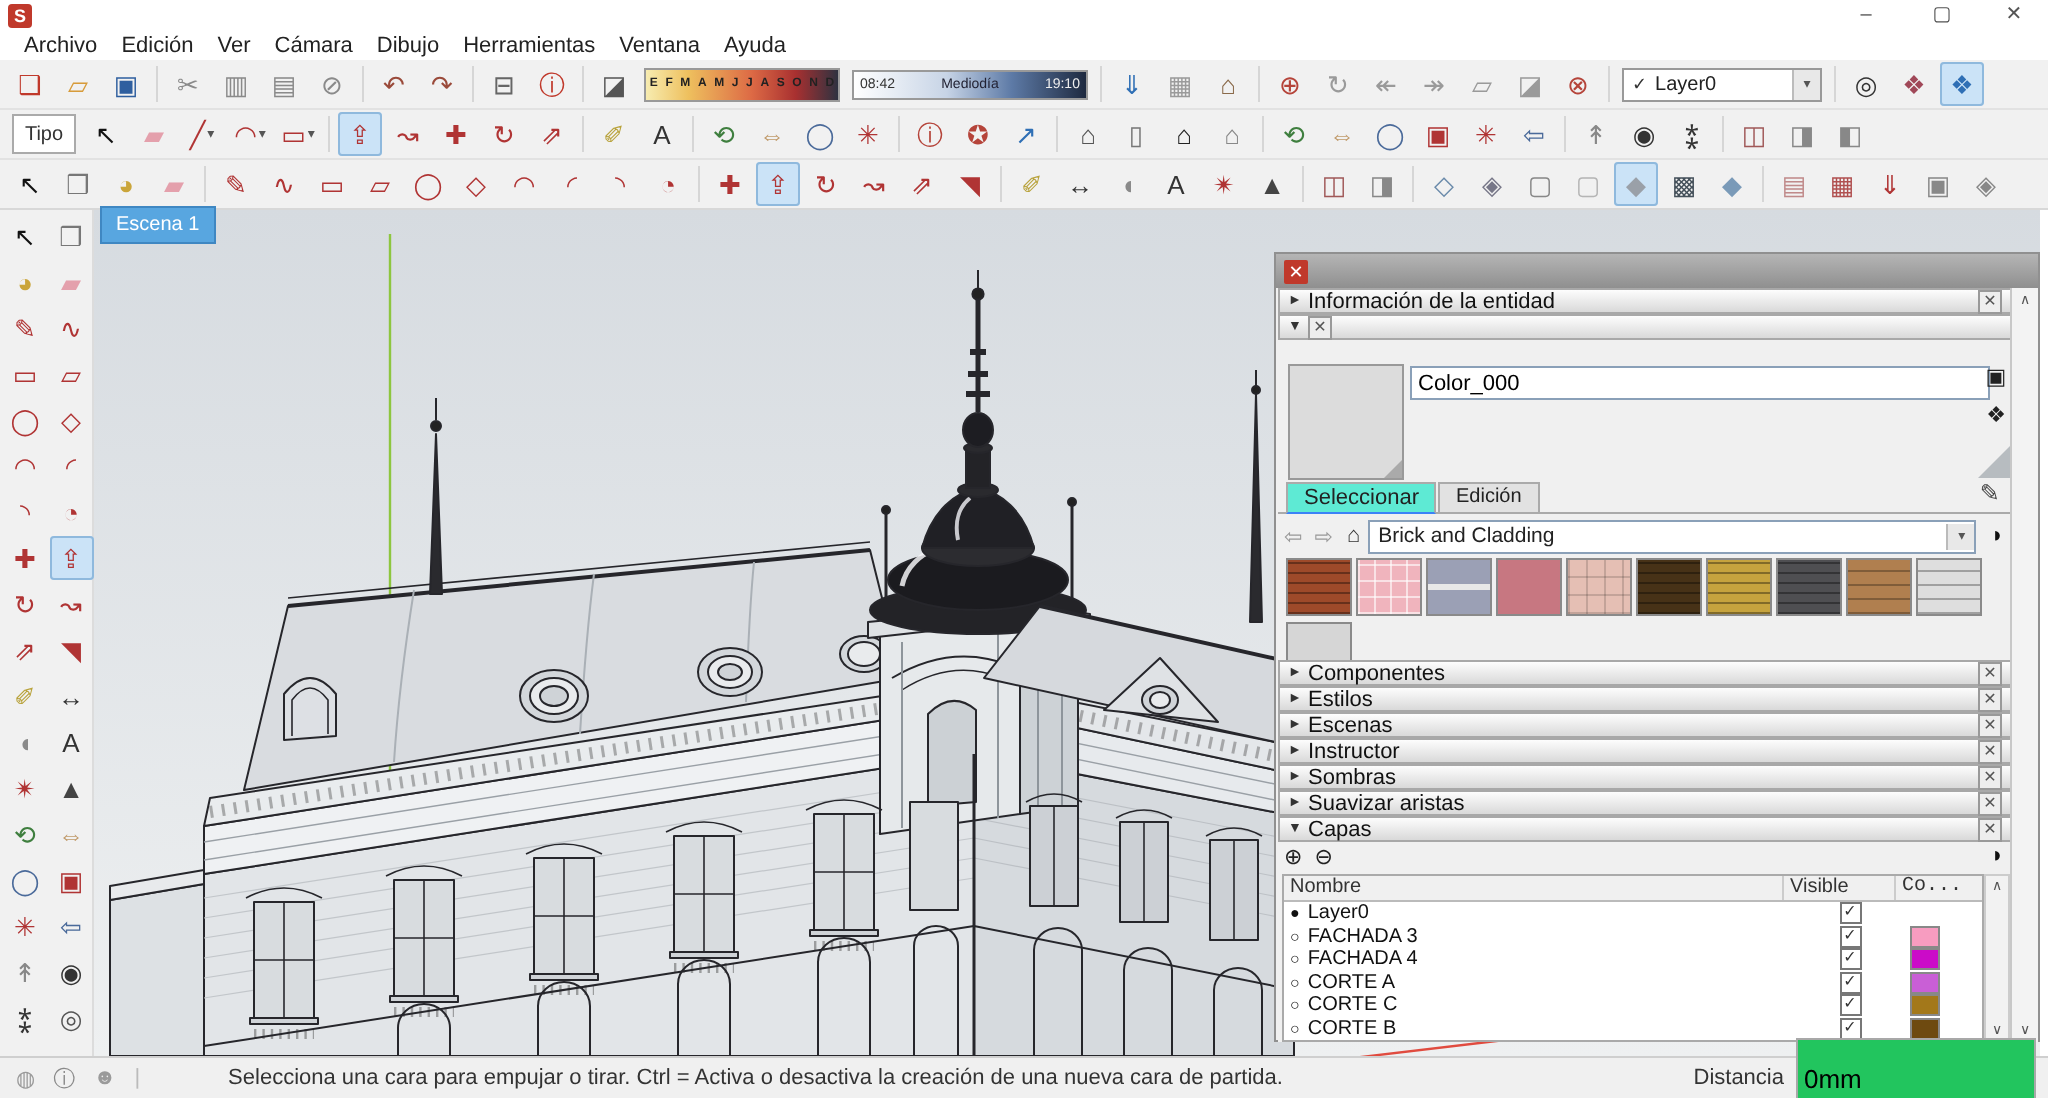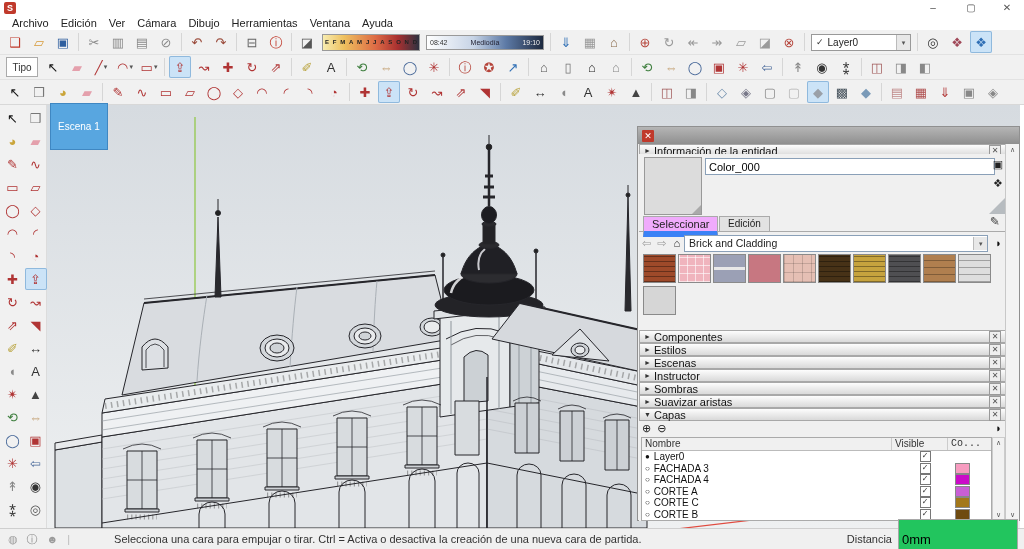--- a/index.html
+++ b/index.html
@@ -42,50 +42,50 @@
   .ldd .val{flex:1;font-size:10px;color:#222;}
   .ldd .dbtn{width:13px;height:15px;background:#e8e8e8;border-left:1px solid #bbb;text-align:center;
              line-height:15px;font-size:7px;color:#555;}
   
   #leftbar{left:0;top:105px;width:47px;height:423px;background:#f1f1f1;border-right:1px solid #dcdcdc;
            box-sizing:border-box;display:grid;grid-template-columns:22px 22px;gap:1px;
            justify-content:center;align-content:start;padding-top:2px;}
   
   #viewport{left:47px;top:105px;width:973px;height:423px;overflow:hidden;}
   #scene-tab{left:50px;top:103px;height:13px;background:#58a6e0;border:1px solid #3f87c2;color:#fff;
-             font-size:10px;line-height:13px;padding:16px 7px;}
+             font-size:10px;line-height:13px;padding:2px 7px;}
   
   #tray{left:637px;top:126px;width:383px;height:395px;background:#f0f0f0;border:1px solid #909090;
         box-sizing:border-box;}
   #tray-header{position:absolute;left:0;top:0;width:100%;height:17px;
                background:linear-gradient(#b5b5b5,#8f8f8f);display:flex;align-items:center;
                padding:0 4px;box-sizing:border-box;}
   #tray-title{font-weight:bold;color:#111;flex:1;}
   #tray-close{width:12px;height:12px;background:#c0392b;color:#fff;font-size:9px;line-height:12px;
               text-align:center;border-radius:1px;}
   .secbar{position:absolute;left:1px;width:367px;height:13px;background:linear-gradient(#fdfdfd,#d9d9d9);
           border:1px solid #a8a8a8;box-sizing:border-box;display:flex;align-items:center;padding:0 4px;}
   .secbar .arr{font-size:7px;color:#333;width:10px;}
   .secbar .lbl{flex:1;color:#111;}
   .secx{width:10px;height:10px;border:1px solid #999;background:#eee;color:#555;font-size:8px;
         line-height:9px;text-align:center;}
-  #mat-body{position:absolute;left:1px;top:27px;width:367px;height:160px;background:#f0f0f0;}
+  #mat-body{position:absolute;left:1px;top:52px;width:367px;height:160px;background:#f0f0f0;}
   #mat-preview{position:absolute;left:5px;top:3px;width:56px;height:56px;background:#dcdcdc;
                border:1px solid #999;}
   #mat-preview .corner{position:absolute;right:0;bottom:0;width:0;height:0;
                border-left:9px solid transparent;border-bottom:9px solid #aaa;}
   #mat-name{position:absolute;left:66px;top:4px;width:282px;height:15px;border:1px solid #8aa0b8;
             font-size:11px;font-family:"Liberation Sans",sans-serif;padding:0 3px;}
   .mat-ic{position:absolute;left:352px;width:14px;height:14px;text-align:center;line-height:14px;
           font-size:11px;color:#222;}
   #mat-corner-tri{position:absolute;left:350px;top:44px;width:0;height:0;
         border-left:16px solid transparent;border-bottom:16px solid #b7bcc0;}
   #mat-tabs{position:absolute;left:0px;top:62px;width:367px;height:15px;border-bottom:1px solid #aaa;}
   .mtab{position:absolute;top:0;height:14px;line-height:14px;padding:0 8px;border:1px solid #aaa;}
-  #mtab-sel{left:4px;background:#f0abfc;border-bottom:6px solid #3b82f6;}
+  #mtab-sel{left:4px;background:#5eead4;border-bottom:1px solid #3b82f6;}
   #mtab-edi{left:80px;background:#e2e2e2;font-size:10px;}
   #mat-dropper{position:absolute;left:350px;top:60px;font-size:12px;color:#444;transform:rotate(90deg);}
   #mat-nav{position:absolute;left:0;top:80px;width:367px;height:18px;display:flex;align-items:center;}
   .nav-arrow{font-size:11px;color:#999;margin:0 3px;}
   #nav-home{font-size:11px;color:#333;margin:0 4px;}
   #mat-dd{height:15px;background:#fff;border:1px solid #8aa0b8;flex:1;display:flex;align-items:center;
           padding-left:4px;margin-right:3px;}
   #mat-dd .val{flex:1;font-size:10.5px;}
   #mat-dd .dbtn{width:13px;height:13px;background:#e8e8e8;border-left:1px solid #bbb;text-align:center;
                 line-height:13px;font-size:7px;color:#555;}

